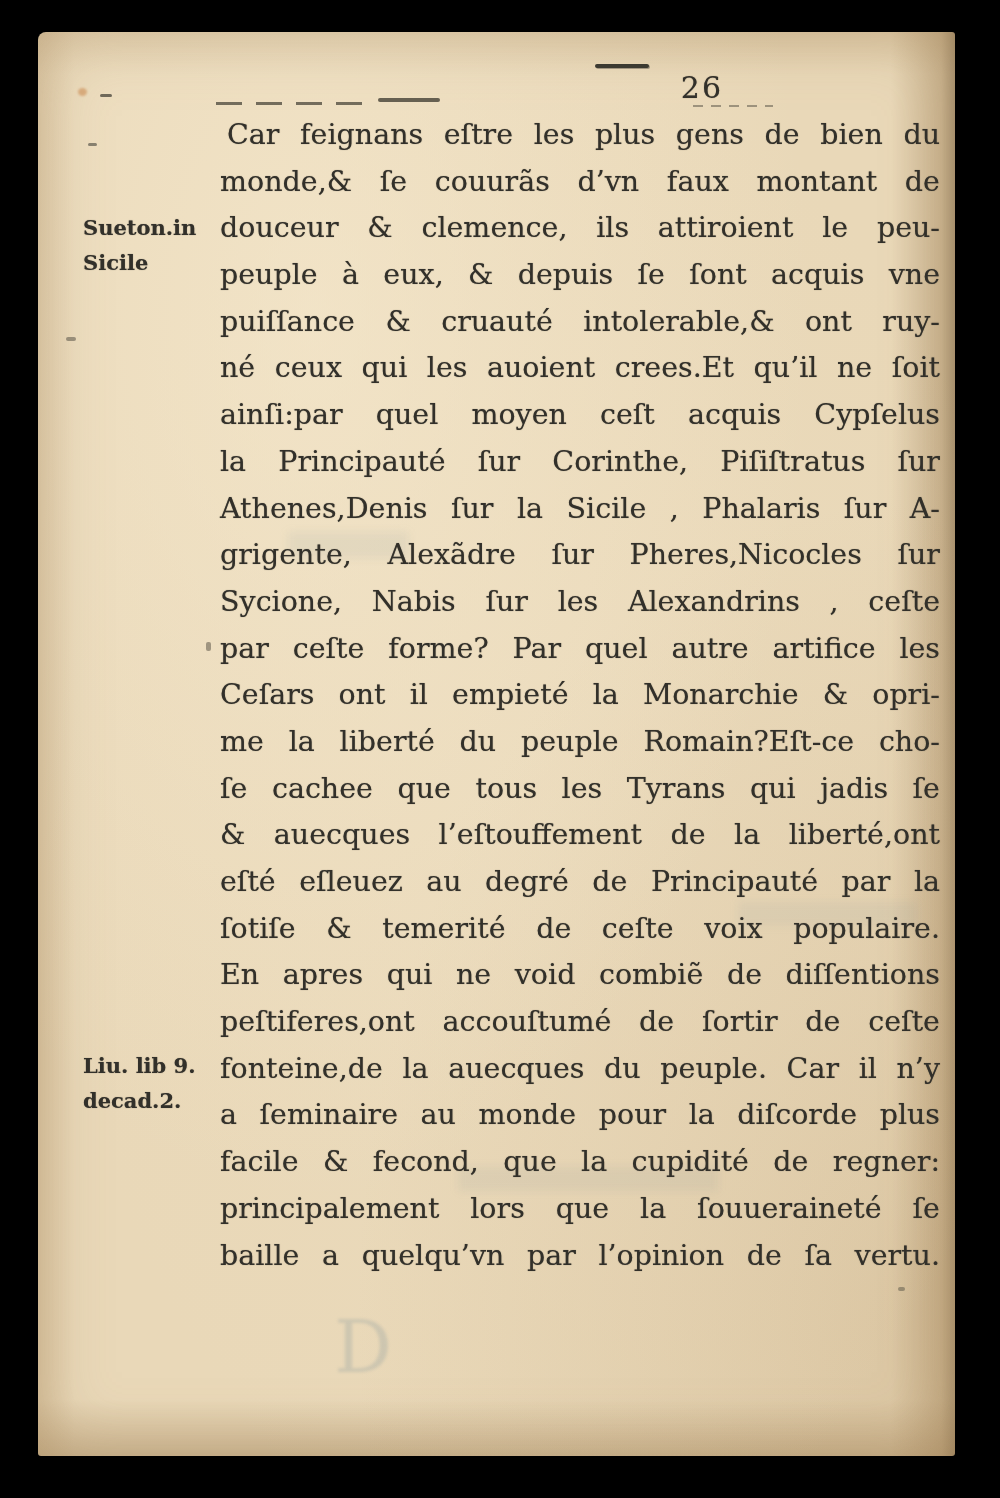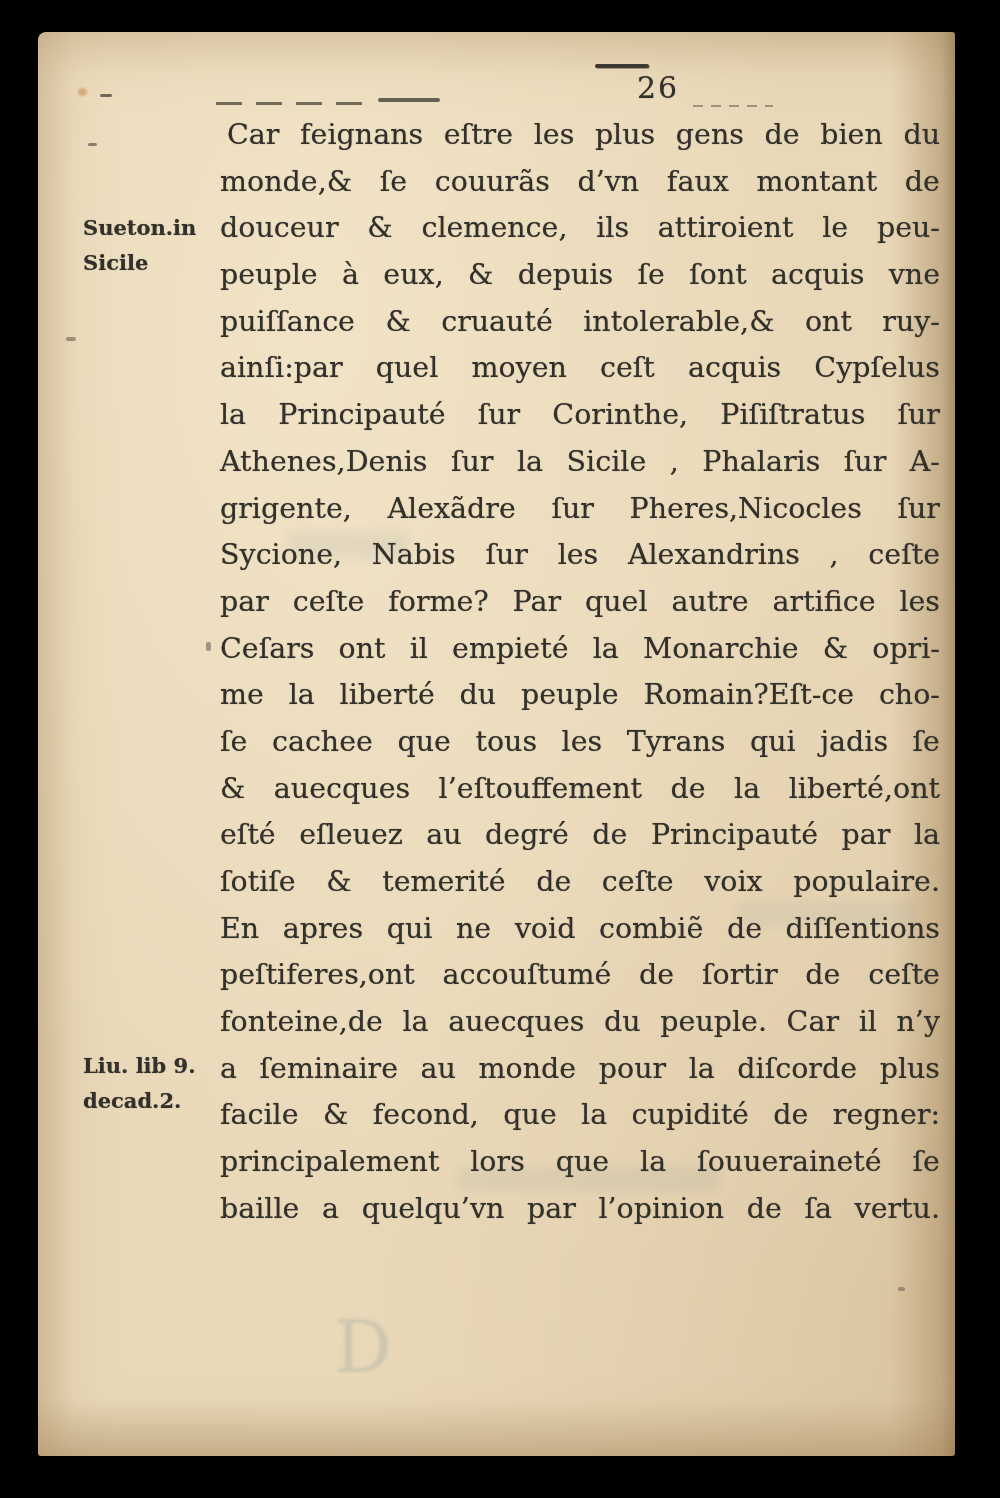--- a/index.html
+++ b/index.html
@@ -35,21 +35,21 @@
   }
   .ink {
     color: #32302a;
     text-shadow: 0 0 1px rgba(50,46,38,0.55);
   }
   .pagenum {
     position: absolute;
     left: 555px;
     top: 38px;
     width: 130px;
-    text-align: center;
+    text-align: right;
     font-size: 30px;
     letter-spacing: 2px;
   }
   .pagenum-dash {
     position: absolute;
     left: 557px;
     top: 32px;
     width: 54px;
     height: 4px;
     background: #3c3a31;
@@ -135,20 +135,21 @@
       <span class="mline">Liu. lib 9.</span>
       <span class="mline">decad.2.</span>
     </div>
 
     <div class="textblock ink">
       <div class="line indent">Car feignans eſtre les plus gens de bien du</div>
       <div class="line">monde,&amp; ſe couurãs d’vn faux montant de</div>
       <div class="line">douceur &amp; clemence, ils attiroient le peu-</div>
       <div class="line">peuple à eux, &amp; depuis ſe ſont acquis vne</div>
       <div class="line">puiſſance &amp; cruauté intolerable,&amp; ont ruy-</div>
+      <div class="line">né ceux qui les auoient crees.Et qu’il ne ſoit</div>
       <div class="line">ainſi:par quel moyen ceſt acquis Cypſelus</div>
       <div class="line">la Principauté ſur Corinthe, Piſiſtratus ſur</div>
       <div class="line">Athenes,Denis ſur la Sicile , Phalaris ſur A-</div>
       <div class="line">grigente, Alexãdre ſur Pheres,Nicocles ſur</div>
       <div class="line">Sycione, Nabis ſur les Alexandrins , ceſte</div>
       <div class="line">par ceſte forme? Par quel autre artifice les</div>
       <div class="line">Ceſars ont il empieté la Monarchie &amp; opri-</div>
       <div class="line">me la liberté du peuple Romain?Eſt-ce cho-</div>
       <div class="line">ſe cachee que tous les Tyrans qui jadis ſe</div>
       <div class="line">&amp; auecques l’eſtouffement de la liberté,ont</div>

